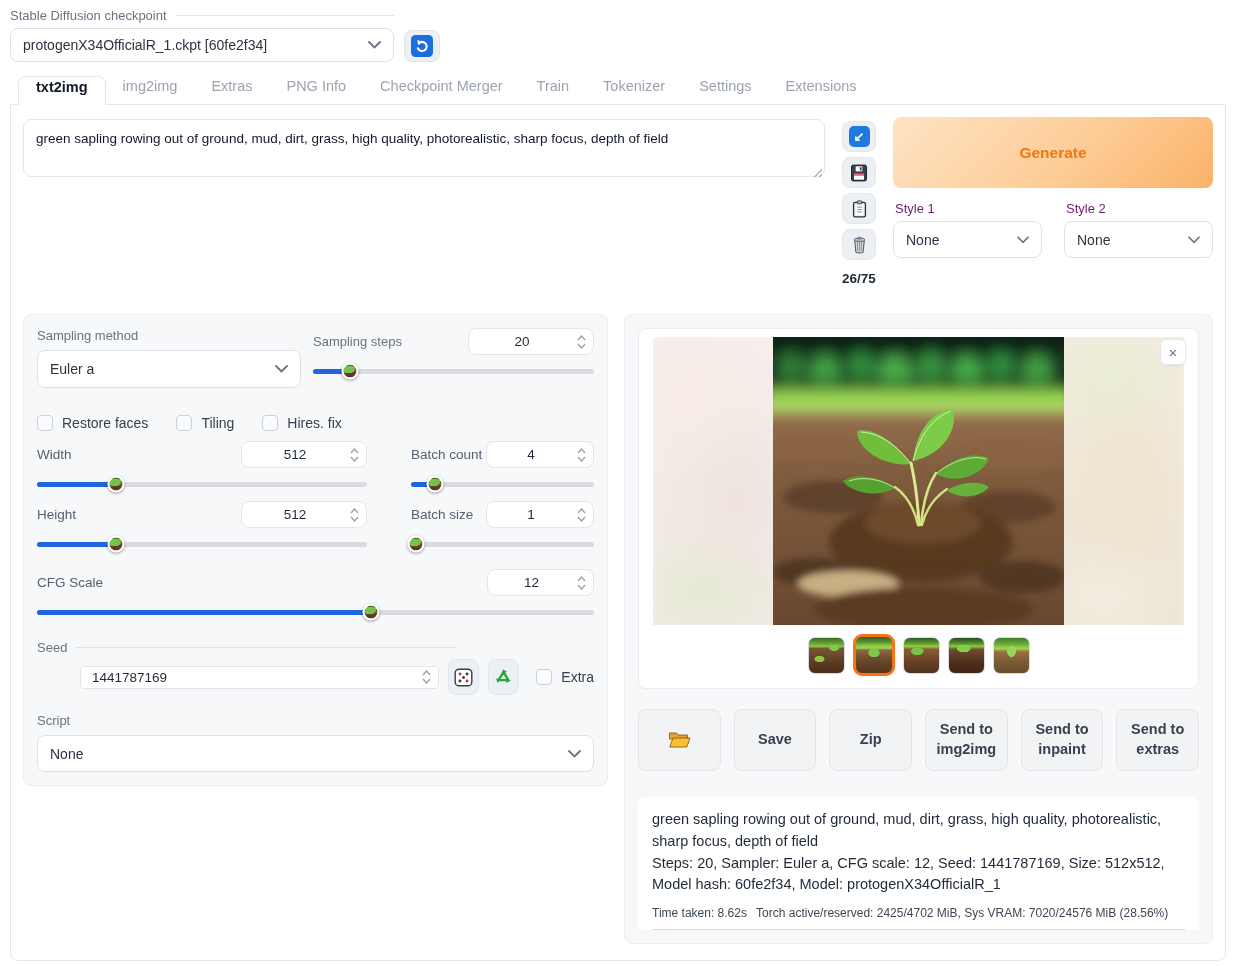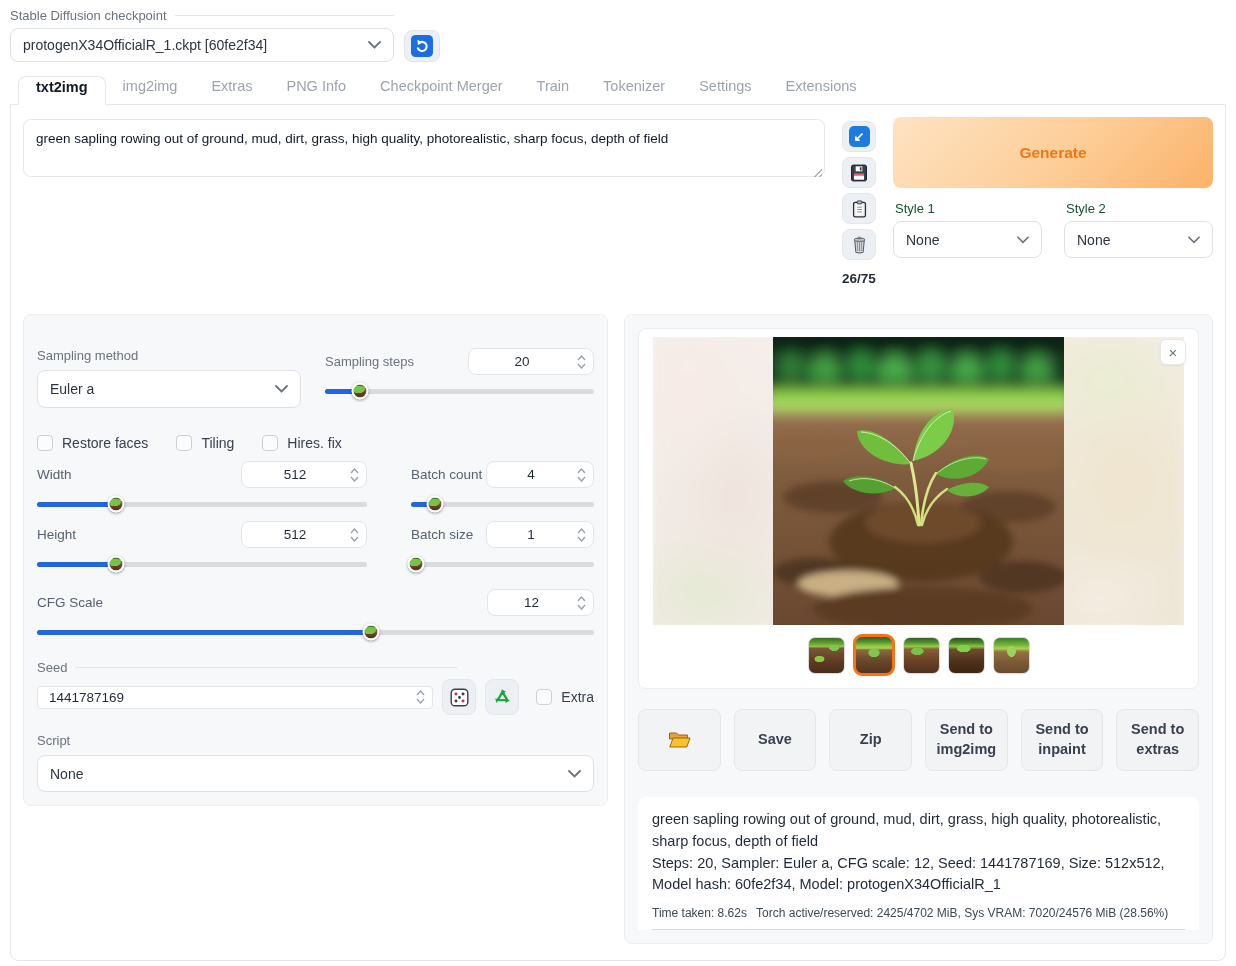--- a/index.html
+++ b/index.html
@@ -41,33 +41,33 @@
               display:grid; place-items:center; cursor:pointer; font-size:14px; }
   .arrow-glyph { width:21px; height:21px; background:#1f7ae0; border-radius:5px; color:#fff;
                  display:grid; place-items:center; font-size:13px; font-weight:700; }
   .counter { margin-top:6px; font-size:13.5px; font-weight:600; color:#1f2937; }
   .gen-col { width:320px; }
   .gen-btn { width:100%; height:71px; border:none; border-radius:8px; cursor:pointer;
              background:linear-gradient(135deg, #fee3c3 0%, #fdcd97 55%, #fbb269 100%);
              color:#ef7612; font-weight:700; font-size:15.5px; font-family:"Liberation Sans", sans-serif; }
   .styles-row { display:flex; gap:22px; margin-top:9px; }
   .style-box { flex:1; }
-  .style-box .lbl { font-size:13px; color:#14532d; margin:4px 0 5px 2px; }
+  .style-box .lbl { font-size:13px; color:#701a75; margin:4px 0 5px 2px; }
   .style-box .selbox { height:37px; }
 
   
   .panels { display:flex; gap:16px; align-items:flex-start; margin-top:28px; }
   .panel { background:#f7f8f9; border:1px solid #ebedef; border-radius:8px; padding:13px; }
   .left-panel { width:585px; flex:none; }
   .right-panel { flex:1; }
 
   .flabel { font-size:13px; color:#6b7280; }
   .dlabel { font-size:13.5px; color:#556070; }
 
-  .samp-row { display:flex; gap:24px;margin-top:20px; }
+  .samp-row { display:flex; gap:12px; }
   .samp-method { width:264px; }
   .samp-method .selbox { height:38px; margin-top:7px; }
   .samp-steps { flex:1; }
   .num-row { display:flex; justify-content:space-between; align-items:center; }
   .numbox { display:flex; align-items:center; background:#fff; border:1px solid #e3e5e9; border-radius:8px;
             height:27px; width:126px; }
   .numbox .val { flex:1; text-align:center; font-size:13.5px; color:#1f2937; }
   .spin { width:18px; display:flex; flex-direction:column; align-items:center; gap:2px; padding-right:5px; cursor:pointer; }
 
   .slider { position:relative; height:16px; margin-top:8px; cursor:pointer; }
@@ -83,21 +83,21 @@
   .dims-row { display:flex; gap:44px; margin-top:2px; }
   .dims-left { width:330px; flex:none; }
   .dims-right { flex:1; }
   .sf { margin-bottom:9px; }
 
   .cfg-block { margin-top:8px; }
   .seed-block { margin-top:20px; }
   .seed-block .legend-row { width:420px; margin-bottom:4px; }
   .seed-row { display:flex; align-items:center; gap:9px; }
   .seedbox { width:420px; height:23px; display:flex; align-items:center; background:#fff;
-             border:1px solid #e3e5e9; border-radius:4px; }
+             border:1px solid #e3e5e9; border-radius:4px;margin-left:43px; }
   .seedbox .val { flex:1; padding-left:11px; font-size:13.5px; color:#1f2937; text-align:left; }
   .sq-btn { width:36px; height:36px; background:#eceff3; border:1px solid #e4e6ea; border-radius:8px;
             display:grid; place-items:center; cursor:pointer; }
   .extra-chk { margin-left:8px; }
 
   .script-block { margin-top:18px; }
   .script-block .selbox { height:37px; margin-top:7px; }
 
   
   .gallery { background:#fff; border:1px solid #ececf0; border-radius:8px; padding:8px 0 12px; position:relative; }

